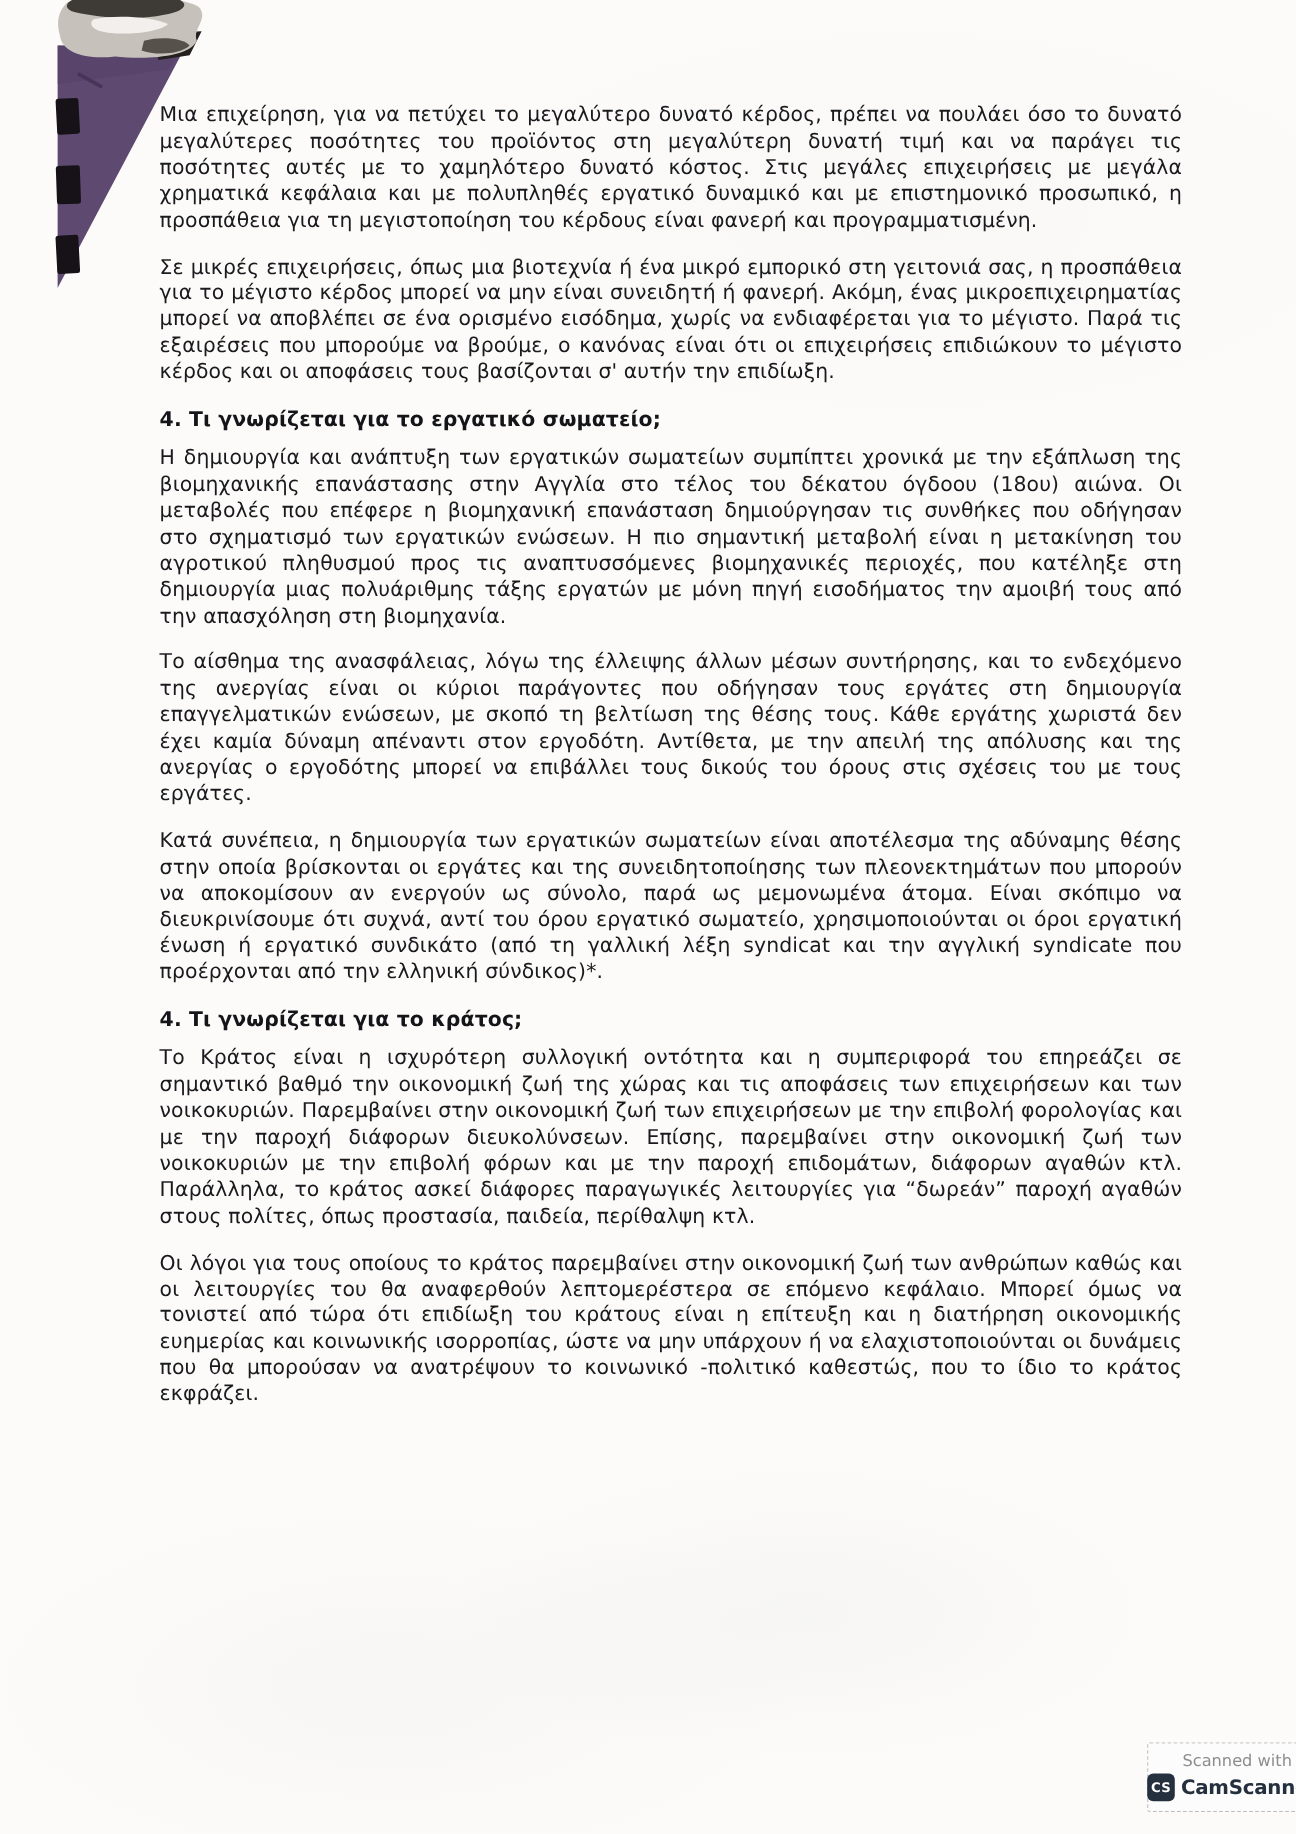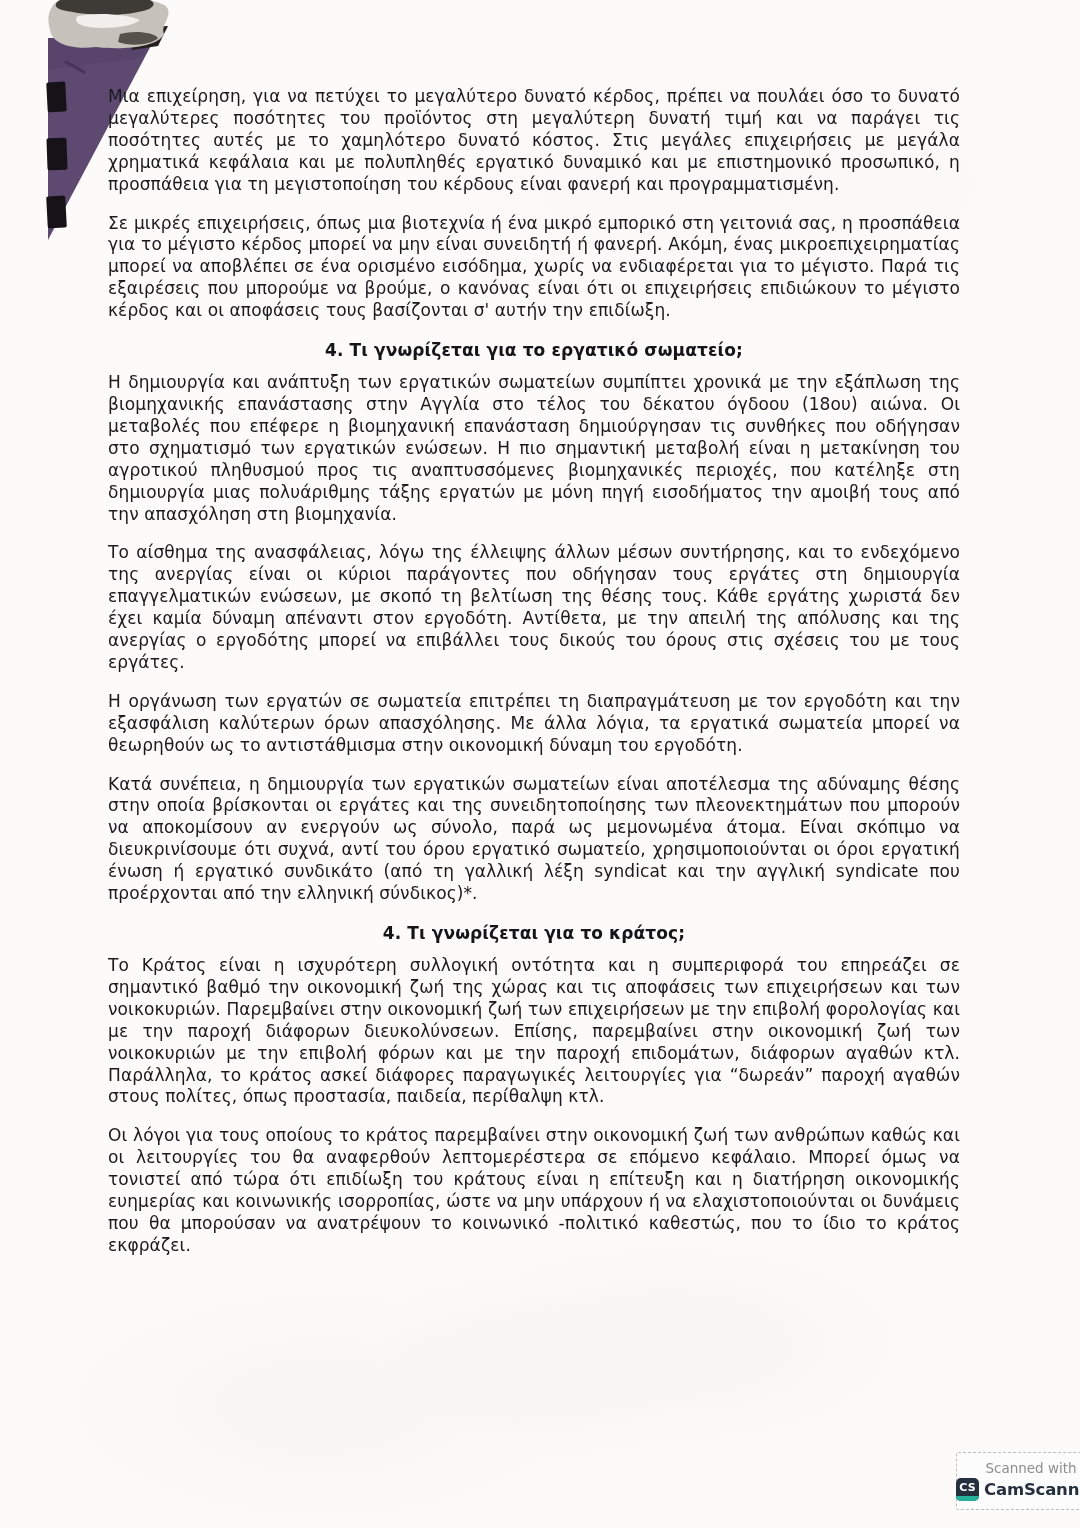--- a/index.html
+++ b/index.html
@@ -13,41 +13,41 @@
     position:absolute;inset:0;pointer-events:none;
     background:
       radial-gradient(ellipse 420px 180px at 62% 88%, rgba(190,195,200,0.10), transparent 70%),
       radial-gradient(ellipse 500px 220px at 30% 92%, rgba(185,190,195,0.08), transparent 70%),
       radial-gradient(ellipse 600px 260px at 70% 12%, rgba(200,200,205,0.06), transparent 70%);
   }
   
   .corner{position:absolute;left:0;top:0;width:230px;height:250px;}
   
   .page-text{
-    position:absolute;left:108px;top:86px;width:852px;
+    position:absolute;left:133px;top:86px;width:852px;
     color:#191a1e;font-size:17px;line-height:21.9px;
     text-align:justify;
   }
   .page-text p.para{margin:0 0 17px 0;font-weight:400;letter-spacing:.1px;}
   .page-text h3.heading{
     margin:15px 0 11px 0;font-size:17px;line-height:22px;
-    font-weight:700;text-align:center;letter-spacing:.1px;color:#141519;
+    font-weight:700;text-align:left;letter-spacing:.1px;color:#141519;
   }
   
   .badge{
     position:absolute;left:956px;top:1452px;width:150px;height:58px;
     background:#fcfcfc;border:1.5px dashed #bdbdbd;border-radius:2px;
     display:flex;flex-direction:column;align-items:center;justify-content:center;
     gap:3px;box-sizing:border-box;
   }
   .badge-line1{color:#8d8d8d;font-size:13.5px;line-height:14px;}
   .badge-line2{display:flex;align-items:center;gap:5px;}
   .cs-icon{
     width:23px;height:23px;border-radius:5px;overflow:hidden;
-    background:#25303f;display:flex;flex-direction:column;flex:0 0 auto;
+    background:#25303f;display:flex;flex-direction:row;flex:0 0 auto;
   }
   .cs-icon .cs-letters{
     flex:1;display:flex;align-items:center;justify-content:center;
     color:#ffffff;font-size:11px;font-weight:700;letter-spacing:.2px;
     font-family:"DejaVu Sans","Liberation Sans",sans-serif;
   }
   .cs-icon .cs-teal{height:5px;background:#25b39b;}
   .cs-name{
     color:#25303f;font-size:16.5px;font-weight:700;letter-spacing:-.2px;
     display:flex;align-items:center;
@@ -79,21 +79,20 @@
     <path d="M66,62 L84,72" stroke="#473557" stroke-width="3" fill="none" stroke-linecap="round"></path>
   </svg>
 </div>
 
 <div class="page-text">
     <p class="para">Μια επιχείρηση, για να πετύχει το μεγαλύτερο δυνατό κέρδος, πρέπει να πουλάει όσο το δυνατό μεγαλύτερες ποσότητες του προϊόντος στη μεγαλύτερη δυνατή τιμή και να παράγει τις ποσότητες αυτές με το χαμηλότερο δυνατό κόστος. Στις μεγάλες επιχειρήσεις με μεγάλα χρηματικά κεφάλαια και με πολυπληθές εργατικό δυναμικό και με επιστημονικό προσωπικό, η προσπάθεια για τη μεγιστοποίηση του κέρδους είναι φανερή και προγραμματισμένη.</p>
     <p class="para">Σε μικρές επιχειρήσεις, όπως μια βιοτεχνία ή ένα μικρό εμπορικό στη γειτονιά σας, η προσπάθεια για το μέγιστο κέρδος μπορεί να μην είναι συνειδητή ή φανερή. Ακόμη, ένας μικροεπιχειρηματίας μπορεί να αποβλέπει σε ένα ορισμένο εισόδημα, χωρίς να ενδιαφέρεται για το μέγιστο. Παρά τις εξαιρέσεις που μπορούμε να βρούμε, ο κανόνας είναι ότι οι επιχειρήσεις επιδιώκουν το μέγιστο κέρδος και οι αποφάσεις τους βασίζονται σ' αυτήν την επιδίωξη.</p>
     <h3 class="heading">4. Τι γνωρίζεται για το εργατικό σωματείο;</h3>
     <p class="para">Η δημιουργία και ανάπτυξη των εργατικών σωματείων συμπίπτει χρονικά με την εξάπλωση της βιομηχανικής επανάστασης στην Αγγλία στο τέλος του δέκατου όγδοου (18ου) αιώνα. Οι μεταβολές που επέφερε η βιομηχανική επανάσταση δημιούργησαν τις συνθήκες που οδήγησαν στο σχηματισμό των εργατικών ενώσεων. Η πιο σημαντική μεταβολή είναι η μετακίνηση του αγροτικού πληθυσμού προς τις αναπτυσσόμενες βιομηχανικές περιοχές, που κατέληξε στη δημιουργία μιας πολυάριθμης τάξης εργατών με μόνη πηγή εισοδήματος την αμοιβή τους από την απασχόληση στη βιομηχανία.</p>
     <p class="para">Το αίσθημα της ανασφάλειας, λόγω της έλλειψης άλλων μέσων συντήρησης, και το ενδεχόμενο της ανεργίας είναι οι κύριοι παράγοντες που οδήγησαν τους εργάτες στη δημιουργία επαγγελματικών ενώσεων, με σκοπό τη βελτίωση της θέσης τους. Κάθε εργάτης χωριστά δεν έχει καμία δύναμη απέναντι στον εργοδότη. Αντίθετα, με την απειλή της απόλυσης και της ανεργίας ο εργοδότης μπορεί να επιβάλλει τους δικούς του όρους στις σχέσεις του με τους εργάτες.</p>
-    <p class="para">Η οργάνωση των εργατών σε σωματεία επιτρέπει τη διαπραγμάτευση με τον εργοδότη και την εξασφάλιση καλύτερων όρων απασχόλησης. Με άλλα λόγια, τα εργατικά σωματεία μπορεί να θεωρηθούν ως το αντιστάθμισμα στην οικονομική δύναμη του εργοδότη.</p>
     <p class="para">Κατά συνέπεια, η δημιουργία των εργατικών σωματείων είναι αποτέλεσμα της αδύναμης θέσης στην οποία βρίσκονται οι εργάτες και της συνειδητοποίησης των πλεονεκτημάτων που μπορούν να αποκομίσουν αν ενεργούν ως σύνολο, παρά ως μεμονωμένα άτομα. Είναι σκόπιμο να διευκρινίσουμε ότι συχνά, αντί του όρου εργατικό σωματείο, χρησιμοποιούνται οι όροι εργατική ένωση ή εργατικό συνδικάτο (από τη γαλλική λέξη syndicat και την αγγλική syndicate που προέρχονται από την ελληνική σύνδικος)*.</p>
     <h3 class="heading">4. Τι γνωρίζεται για το κράτος;</h3>
     <p class="para">Το Κράτος είναι η ισχυρότερη συλλογική οντότητα και η συμπεριφορά του επηρεάζει σε σημαντικό βαθμό την οικονομική ζωή της χώρας και τις αποφάσεις των επιχειρήσεων και των νοικοκυριών. Παρεμβαίνει στην οικονομική ζωή των επιχειρήσεων με την επιβολή φορολογίας και με την παροχή διάφορων διευκολύνσεων. Επίσης, παρεμβαίνει στην οικονομική ζωή των νοικοκυριών με την επιβολή φόρων και με την παροχή επιδομάτων, διάφορων αγαθών κτλ. Παράλληλα, το κράτος ασκεί διάφορες παραγωγικές λειτουργίες για “δωρεάν” παροχή αγαθών στους πολίτες, όπως προστασία, παιδεία, περίθαλψη κτλ.</p>
     <p class="para">Οι λόγοι για τους οποίους το κράτος παρεμβαίνει στην οικονομική ζωή των ανθρώπων καθώς και οι λειτουργίες του θα αναφερθούν λεπτομερέστερα σε επόμενο κεφάλαιο. Μπορεί όμως να τονιστεί από τώρα ότι επιδίωξη του κράτους είναι η επίτευξη και η διατήρηση οικονομικής ευημερίας και κοινωνικής ισορροπίας, ώστε να μην υπάρχουν ή να ελαχιστοποιούνται οι δυνάμεις που θα μπορούσαν να ανατρέψουν το κοινωνικό -πολιτικό καθεστώς, που το ίδιο το κράτος εκφράζει.</p>
   </div>
 
 <div class="badge">
   <div class="badge-line1">Scanned with</div>
   <div class="badge-line2">
     <span class="cs-icon">

